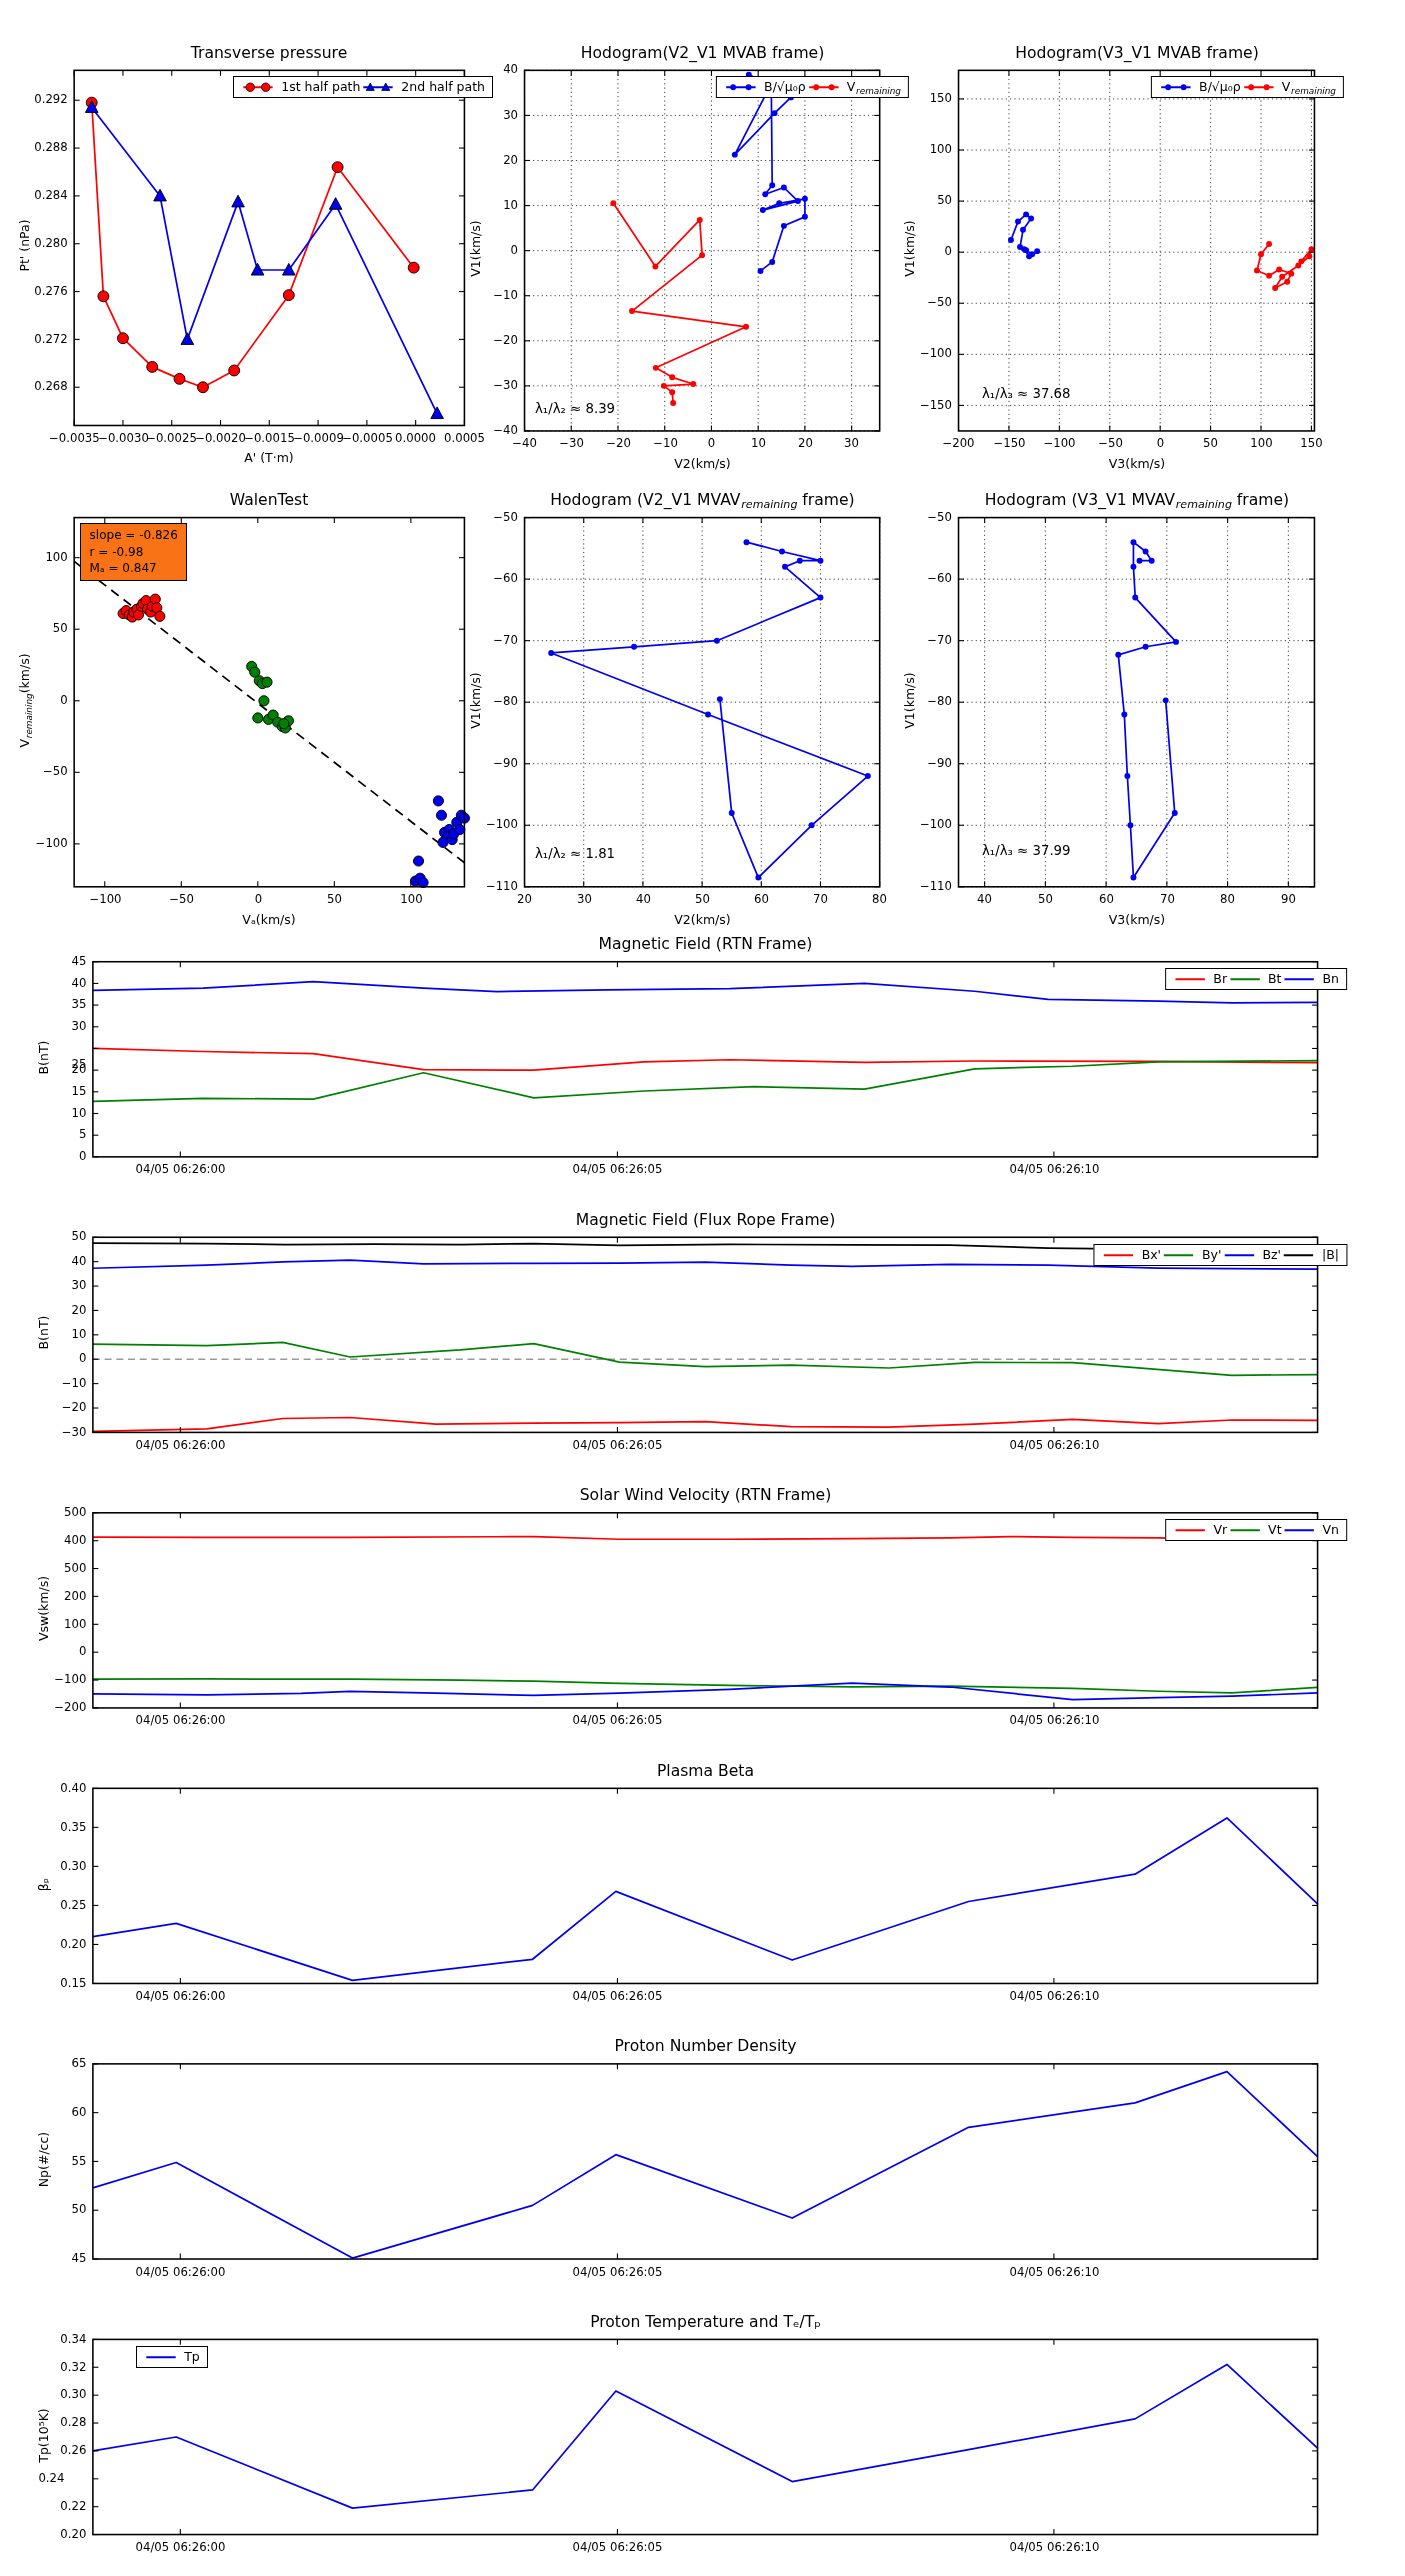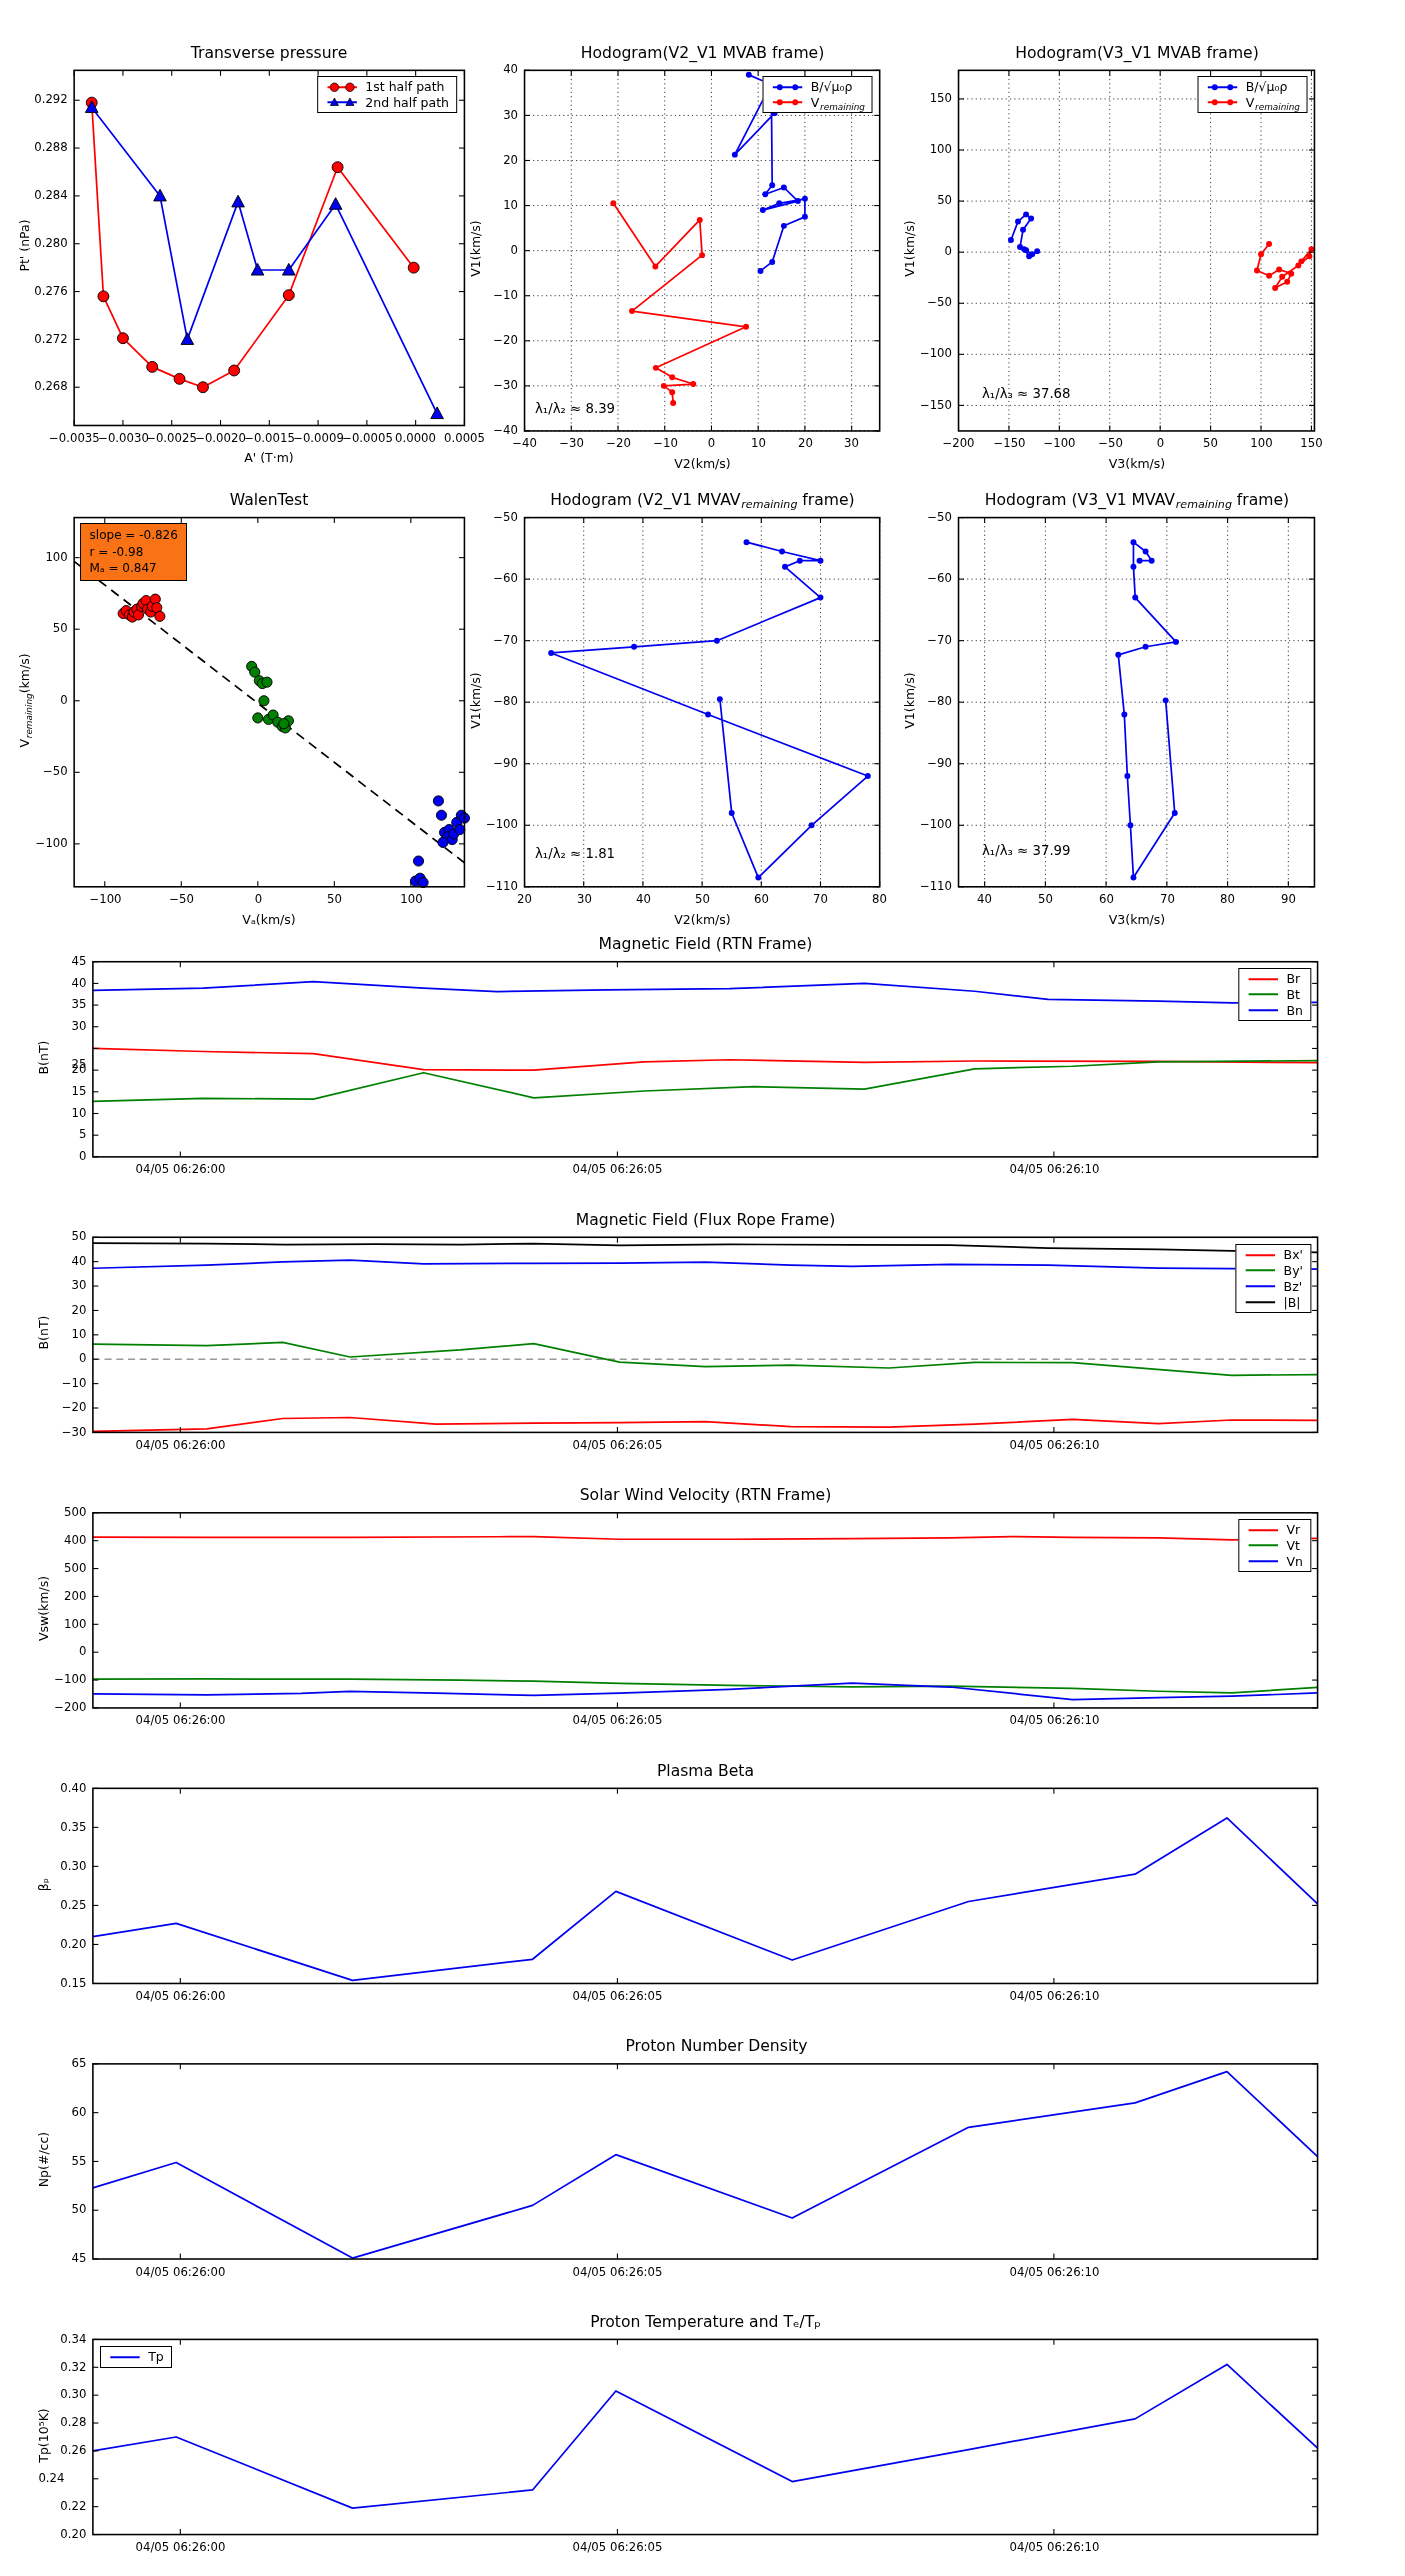--- a/index.html
+++ b/index.html
@@ -3,21 +3,21 @@
 <meta charset="utf-8">
 <style>
   html,body{margin:0;padding:0;background:#ffffff;}
   body{width:1405px;height:2576px;position:relative;font-family:"DejaVu Sans","Liberation Sans",sans-serif;color:#000;overflow:hidden;}
   #fig-svg{position:absolute;left:0;top:0;}
   .ptitle{position:absolute;font-size:15.6px;text-align:center;white-space:nowrap;}
   .xlab{position:absolute;font-size:12.5px;text-align:center;white-space:nowrap;}
   .ylab{position:absolute;font-size:12.5px;text-align:center;white-space:nowrap;transform:rotate(-90deg);}
   .anno{position:absolute;font-size:13.3px;white-space:nowrap;}
   .tick{position:absolute;font-size:11.7px;white-space:nowrap;}
-  .legend{position:absolute;background:#fff;border:1.6px solid #000;padding:2.3px 7px;display:flex;flex-direction:column;gap:0.8px;z-index:5;}
+  .legend{position:absolute;background:#fff;border:1.6px solid #000;padding:2.3px 7px;display:flex;flex-direction:row;gap:0.8px;z-index:5;margin-left:36px;}
   .lrow{display:flex;align-items:center;gap:6.2px;font-size:12.5px;white-space:nowrap;}
   .statsbox{position:absolute;border:1.6px solid #000;background:#f97316;padding:3.1px 8.6px;font-size:12px;line-height:1.38;z-index:5;}
   .subt{font-size:71%;font-style:italic;position:relative;top:0.30em;margin-left:0.8px;}
 </style>
 </head>
 <body>
 
 <svg id="fig-svg" width="1405" height="2576" viewBox="0 0 1800 3300">
     <polyline points="117.5,131.4 132.5,379.5 157.5,433.2 195.0,469.9 230.0,485.3 260.0,496.0 300.0,474.5 370.0,378.0 432.5,214.1 530.0,342.8" fill="none" stroke="#ff0000" stroke-width="2.2" stroke-linejoin="round"></polyline>
     <circle cx="117.5" cy="131.3636363636361" r="7" fill="#ff0000" stroke="#000" stroke-width="1.2"></circle>
@@ -598,21 +598,21 @@
 
 <div class="ptitle" style="left: 93px; width: 1225px; top: 1211px;"><span>Magnetic Field (Flux Rope Frame)</span></div>
 <div class="ylab" style="left: -35px; top: 1325px; width: 156px;"><span>B(nT)</span></div>
 
 <div class="ptitle" style="left: 93px; width: 1225px; top: 1486px;"><span>Solar Wind Velocity (RTN Frame)</span></div>
 <div class="ylab" style="left: -35px; top: 1601px; width: 156px;"><span>Vsw(km/s)</span></div>
 
 <div class="ptitle" style="left: 93px; width: 1225px; top: 1762px;"><span>Plasma Beta</span></div>
 <div class="ylab" style="left: -35px; top: 1877px; width: 156px;"><span>βₚ</span></div>
 
-<div class="ptitle" style="left: 104px; width: 1225px; top: 2037px;"><span>Proton Number Density</span></div>
+<div class="ptitle" style="left: 93px; width: 1225px; top: 2037px;"><span>Proton Number Density</span></div>
 <div class="ylab" style="left: -35px; top: 2152px; width: 156px;"><span>Np(#/cc)</span></div>
 
 <div class="ptitle" style="left: 93px; width: 1225px; top: 2313px;"><span>Proton Temperature and Tₑ/Tₚ</span></div>
 <div class="ylab" style="left: -35px; top: 2428px; width: 156px;"><span>Tp(10⁵K)</span></div>
 
 <div class="tick" style="left: 3.9px; top: 431px; width: 141px; text-align: center;">−0.0035</div>
 <div class="tick" style="left: 53px; top: 431px; width: 141px; text-align: center;">−0.0030</div>
 <div class="tick" style="left: 101px; top: 431px; width: 141px; text-align: center;">−0.0025</div>
 <div class="tick" style="left: 150px; top: 431px; width: 141px; text-align: center;">−0.0020</div>
 <div class="tick" style="left: 199px; top: 431px; width: 141px; text-align: center;">−0.0015</div>

